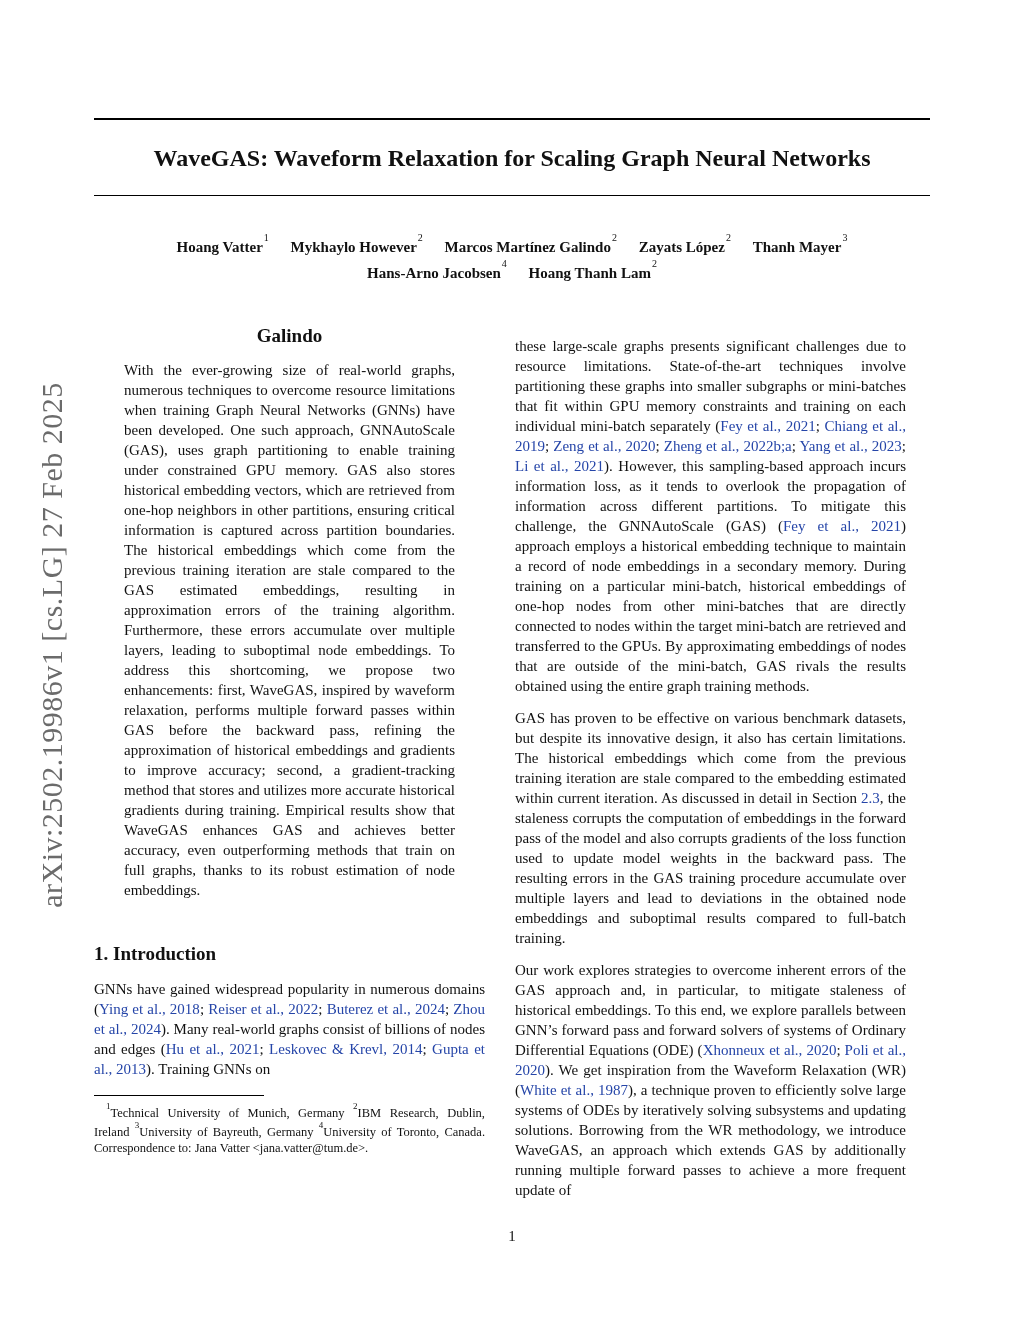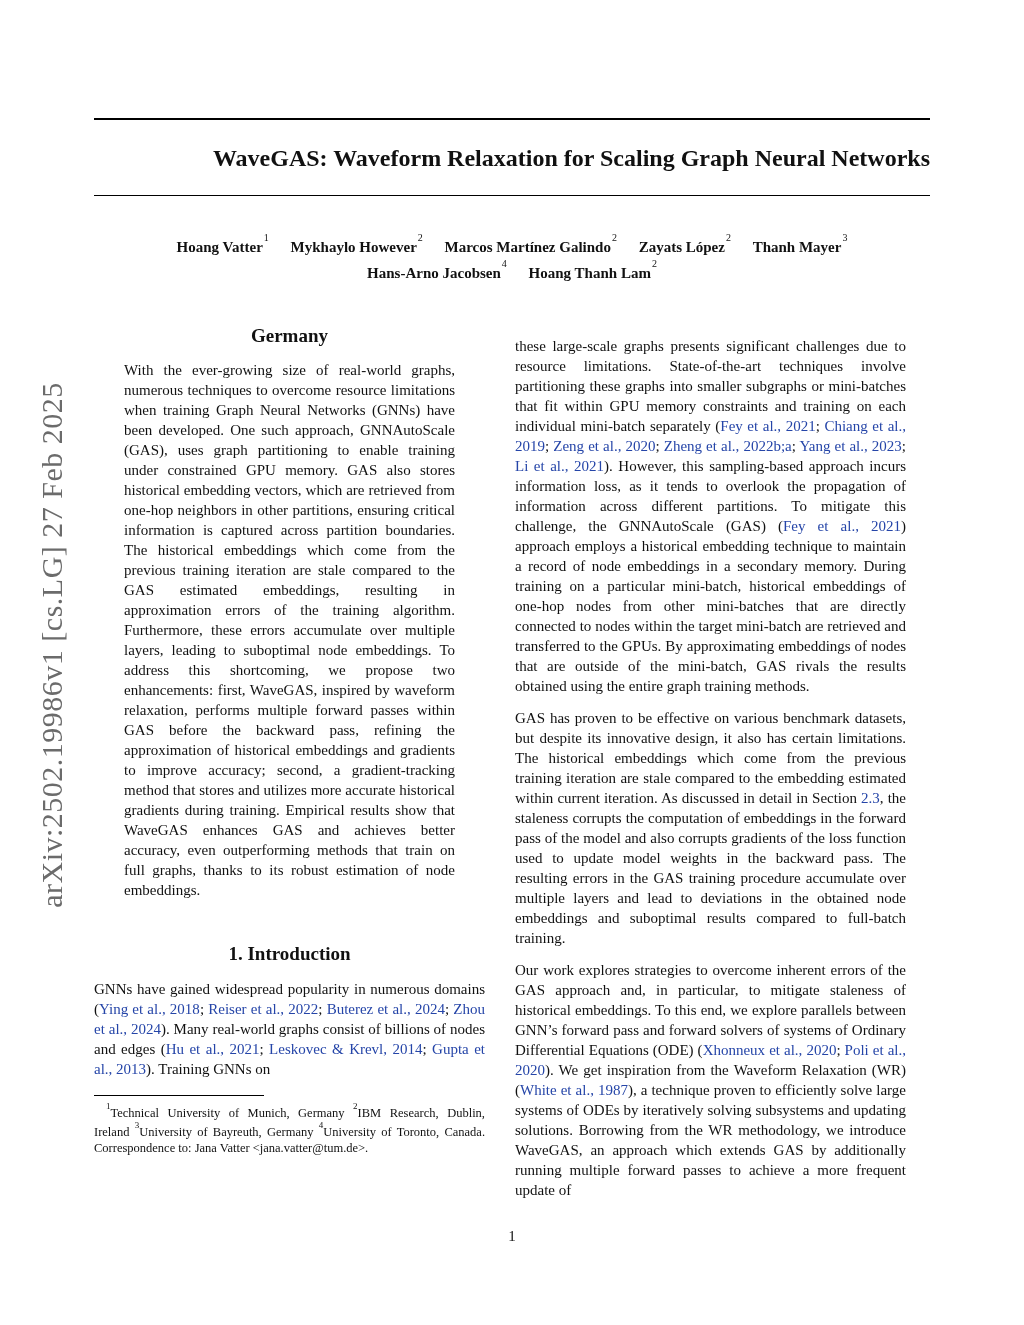--- a/index.html
+++ b/index.html
@@ -20,38 +20,38 @@
     white-space: nowrap;
     font-size: 30px;
     color: #6b6b6b;
     letter-spacing: 0.5px;
   }
   .content { margin: 0 94px; position: relative; }
   hr.rule { border: none; border-top: 2px solid #000; margin: 0; }
   hr.rule-top { margin-top: 118px; }
   hr.rule-mid { border-top: 1.6px solid #000; }
   .title {
-    text-align: right;
+    text-align: center;
     font-size: 24px;
     font-weight: bold;
     margin: 24px 0 22px 0;
     line-height: 1.2;
   }
   .authors { margin-top: 36px; text-align: center; font-weight: bold; font-size: 15px; }
   .author-line { line-height: 21px; }
   .author { white-space: nowrap; }
   .author + .author { margin-left: 18px; }
   .author sup { font-weight: normal; font-size: 10px; position: relative; top: -5px; margin-left: 1px; }
   .columns { display: flex; gap: 30px; margin-top: 40px; }
   .col { width: 391px; font-size: 15px; line-height: 20px; text-align: justify; }
   .abstract-heading {
     text-align: center; font-size: 19px; font-weight: bold; margin: 2px 0 14px 0;
   }
   .abstract-text { padding: 0 30px; margin: 0; }
-  .section-heading { font-size: 19px; font-weight: bold; margin: 44px 0 15px 0; text-align: center; }
+  .section-heading { font-size: 19px; font-weight: bold; margin: 44px 0 15px 0; text-align: left; }
   .para { margin: 12px 0 12px 0; }
   .cite { color: var(--cite-color, #2545a8); cursor: pointer; }
   .footnote { margin-top: 16px; font-size: 12.5px; line-height: 15.5px; }
   .footnote hr { border: none; border-top: 1px solid #000; width: 170px; margin: 0 0 6px 0; }
   .footnote p { margin: 0; text-indent: 12px; text-align: justify; }
   .footnote sup { font-size: 9px; position: relative; top: -3px; }
   .page-num {
     position: absolute;
     top: 1228px;
     left: 0;
@@ -85,21 +85,21 @@
       </div>
       <div class="author-line">
         <span class="author"><span>Hans-Arno Jacobsen</span><sup>4</sup></span>
         <span class="author"><span>Hoang Thanh Lam</span><sup>2</sup></span>
       </div>
     </div>
 
     <div class="columns">
 
       <div class="col col-left">
-        <h2 class="abstract-heading">Germany</h2>
+        <h2 class="abstract-heading">Galindo</h2>
         <p class="abstract-text">With the ever-growing size of real-world graphs, numerous techniques to overcome resource limitations when training Graph Neural Networks (GNNs) have been developed. One such approach, GNNAutoScale (GAS), uses graph partitioning to enable training under constrained GPU memory. GAS also stores historical embedding vectors, which are retrieved from one-hop neighbors in other partitions, ensuring critical information is captured across partition boundaries. The historical embeddings which come from the previous training iteration are stale compared to the GAS estimated embeddings, resulting in approximation errors of the training algorithm. Furthermore, these errors accumulate over multiple layers, leading to suboptimal node embeddings. To address this shortcoming, we propose two enhancements: first, WaveGAS, inspired by waveform relaxation, performs multiple forward passes within GAS before the backward pass, refining the approximation of historical embeddings and gradients to improve accuracy; second, a gradient-tracking method that stores and utilizes more accurate historical gradients during training. Empirical results show that WaveGAS enhances GAS and achieves better accuracy, even outperforming methods that train on full graphs, thanks to its robust estimation of node embeddings.</p>
 
         <h2 class="section-heading">1. Introduction</h2>
         <p class="para"><span>GNNs have gained widespread popularity in numerous domains (</span><span class="cite">Ying et al., 2018</span><span>; </span><span class="cite">Reiser et al., 2022</span><span>; </span><span class="cite">Buterez et al., 2024</span><span>; </span><span class="cite">Zhou et al., 2024</span><span>). Many real-world graphs consist of billions of nodes and edges (</span><span class="cite">Hu et al., 2021</span><span>; </span><span class="cite">Leskovec &amp; Krevl, 2014</span><span>; </span><span class="cite">Gupta et al., 2013</span><span>).  Training GNNs on</span></p>
 
         <div class="footnote">
           <hr>
           <p><sup>1</sup><span>Technical University of Munich, Germany </span><sup>2</sup><span>IBM Research, Dublin, Ireland </span><sup>3</sup><span>University of Bayreuth, Germany </span><sup>4</sup><span>University of Toronto, Canada.  Correspondence to: Jana Vatter &lt;jana.vatter@tum.de&gt;.</span></p>
         </div>
       </div>

